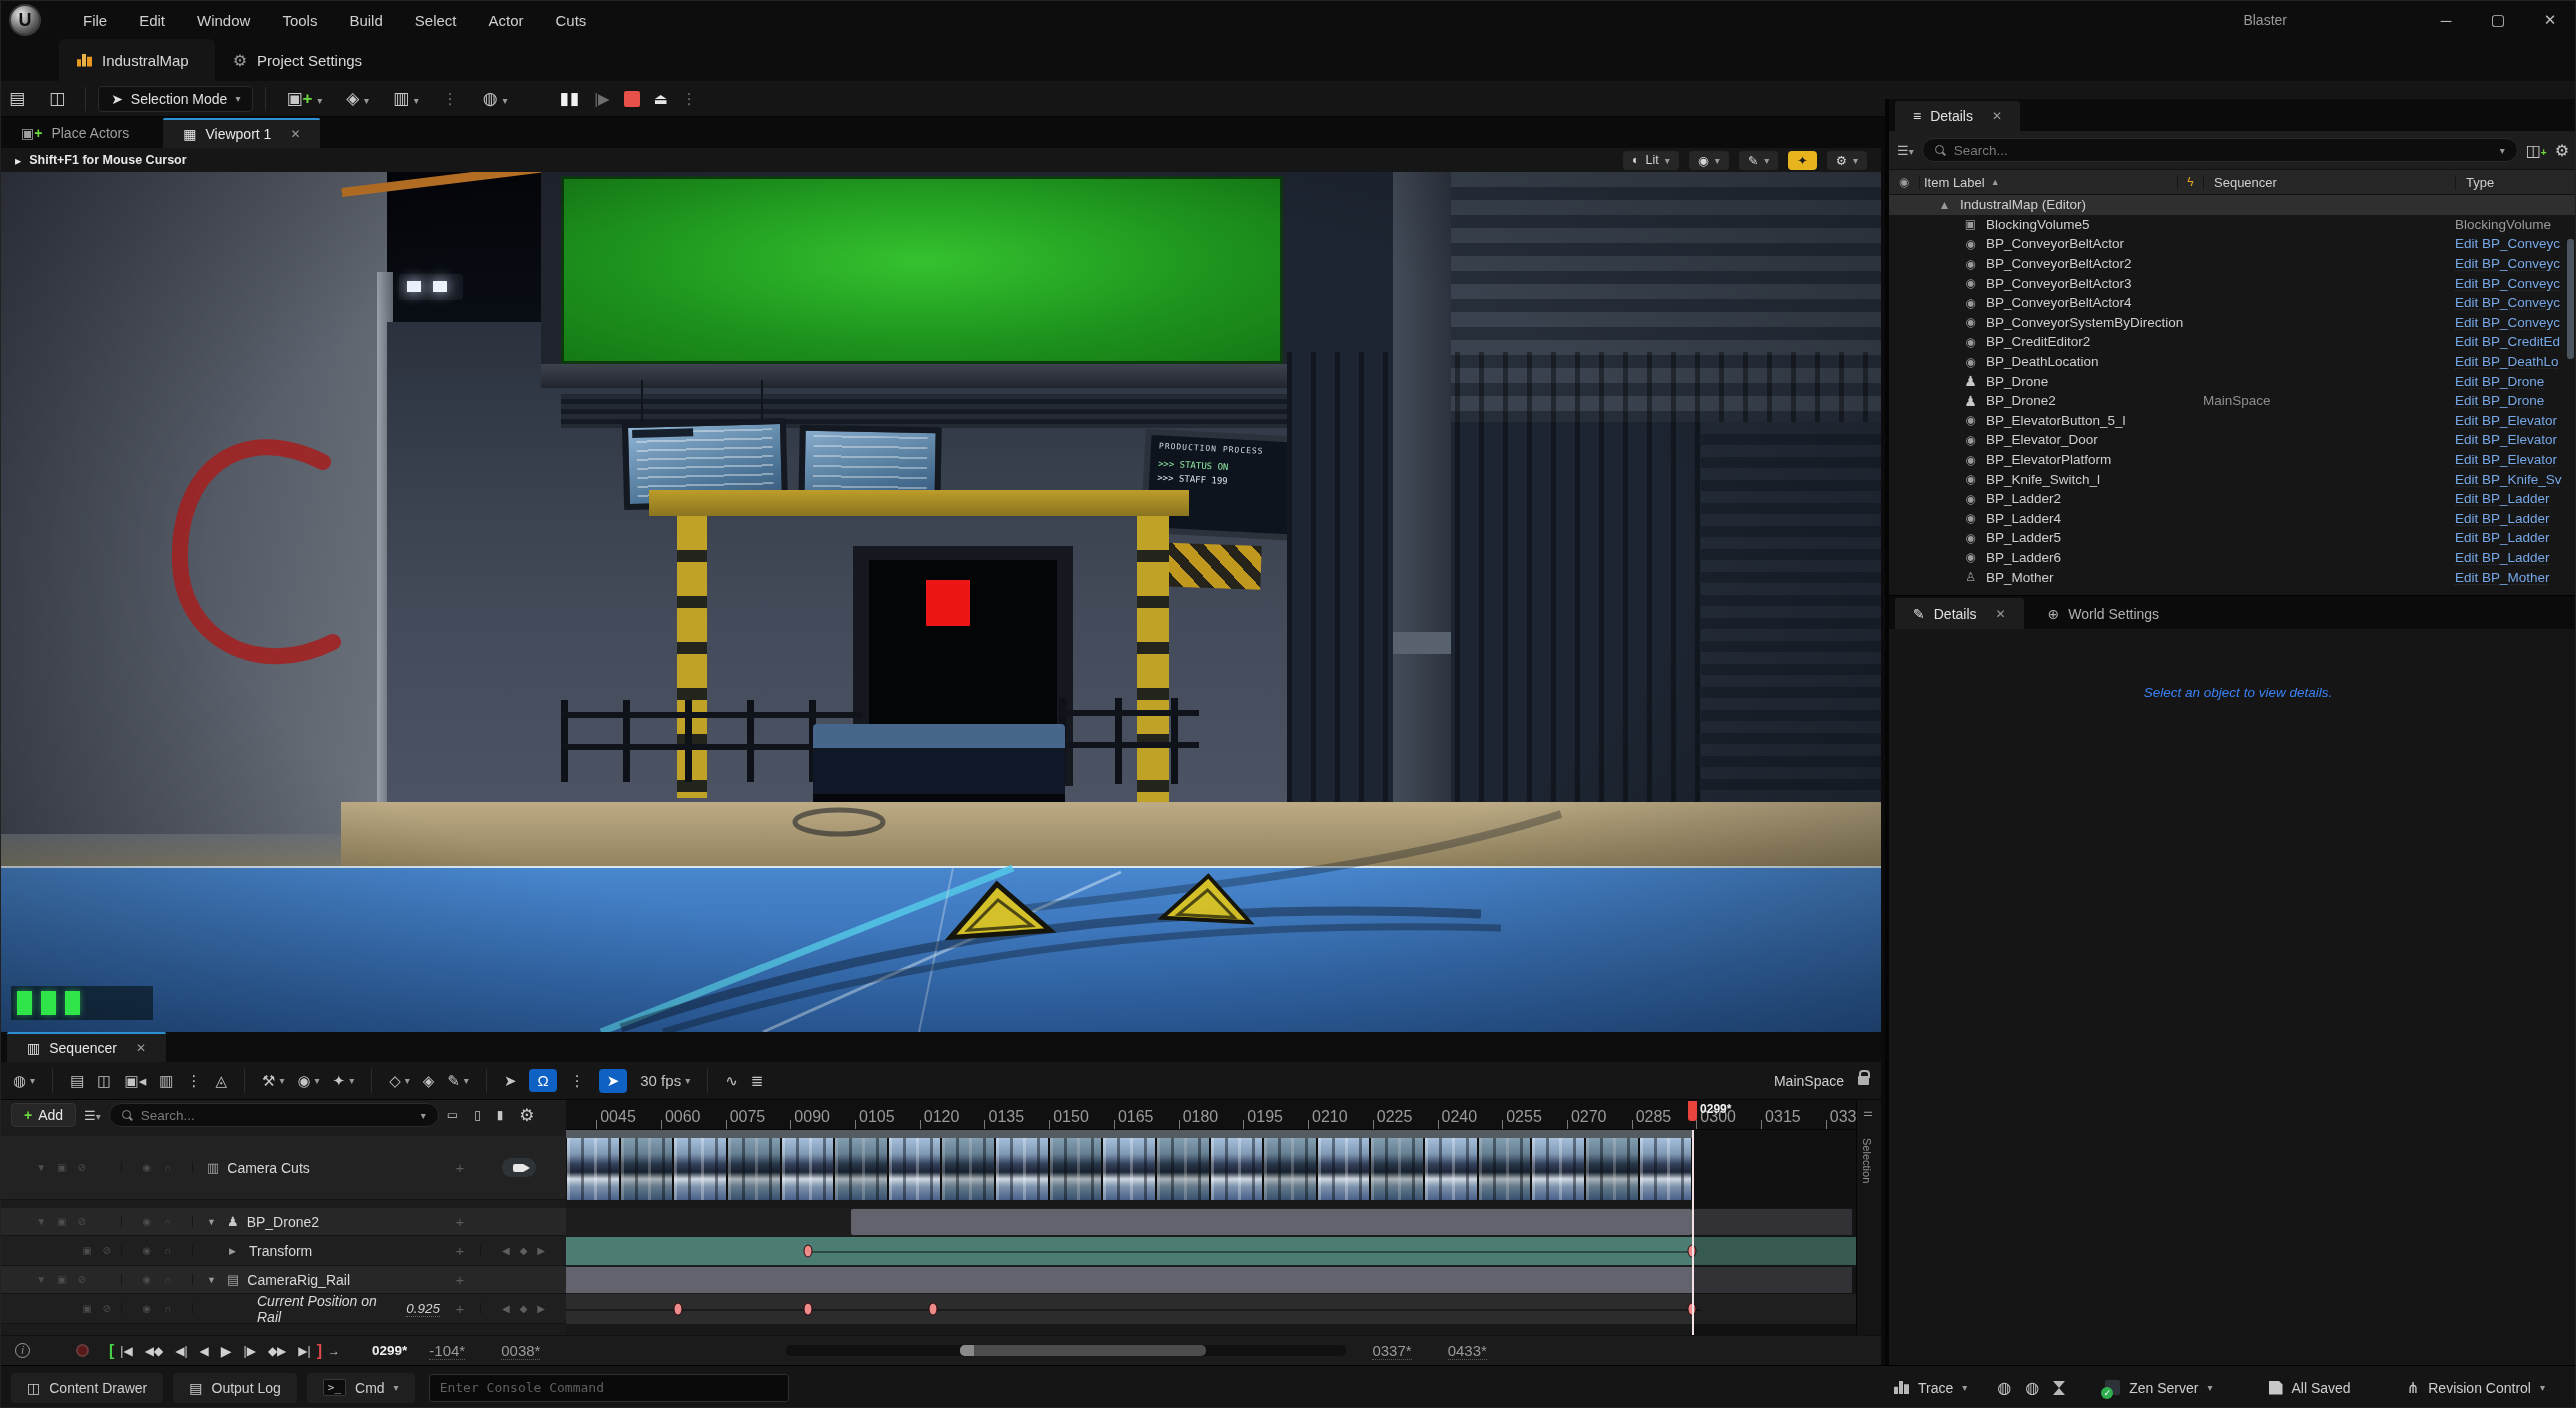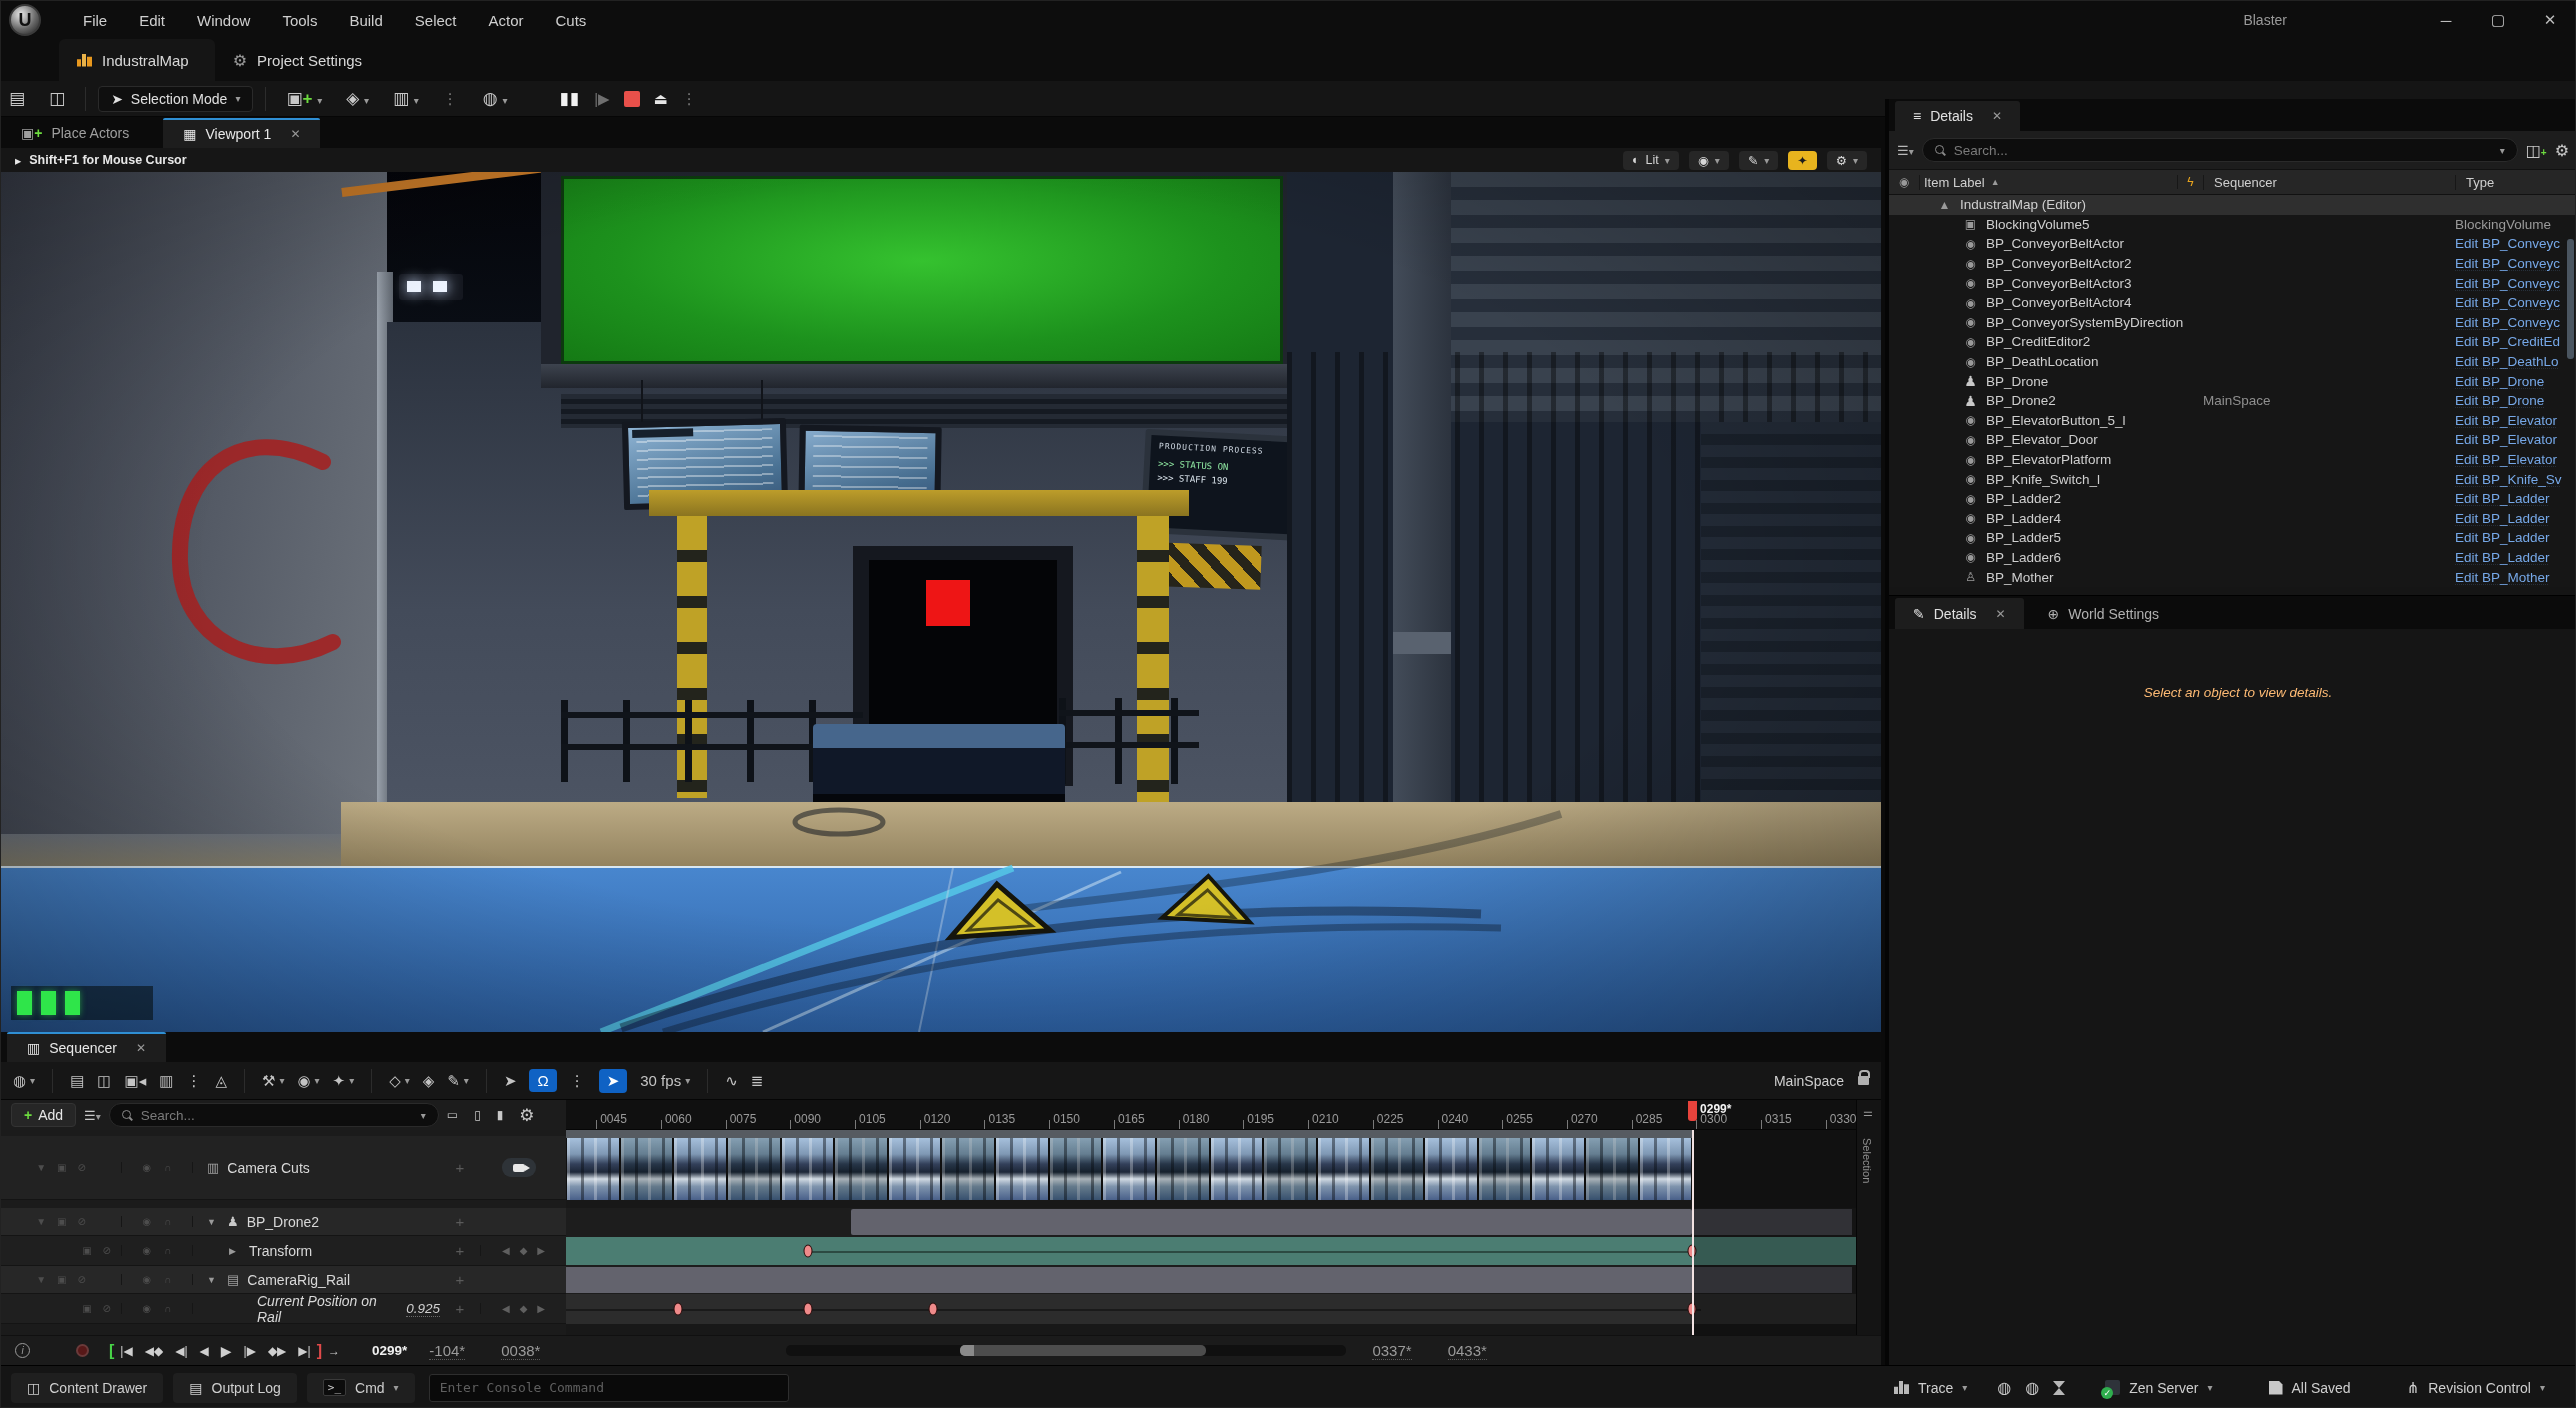--- a/index.html
+++ b/index.html
@@ -90,21 +90,21 @@
   .cam-btn { width:34px; height:19px; background:#2e3338; border-radius:9px; display:flex; align-items:center; justify-content:center; margin-right:8px; }
   .cam-glyph { width:12px; height:8px; background:#e8e8e8; border-radius:2px; position:relative; }
   .cam-glyph::after { content:''; position:absolute; right:-5px; top:1px; border-left:5px solid #e8e8e8; border-top:3px solid transparent; border-bottom:3px solid transparent; }
   .val { color:#cfcfcf; border-bottom:1px dotted #6a6a6a; margin-left:18px; font-size:13.5px; }
 
   .seq-lanes { position:absolute; left:565px; top:1129px; width:1290px; height:205px; background:#181818; }
   .lane { position:absolute; left:0; width:100%; background-image:repeating-linear-gradient(90deg,rgba(255,255,255,0.03) 0 1px,transparent 1px 64.7px); }
   .ruler { position:absolute; left:565px; top:1099px; width:1290px; height:30px; background:#101010; border-bottom:1px solid #060606; }
   .tick { position:absolute; bottom:0; }
   .tick i { position:absolute; left:0; bottom:0; width:1px; height:9px; background:#7a7a7a; }
-  .tick span { position:absolute; left:4px; bottom:3px; font-size:12px; color:#9a9a9a; font-style:normal; }
+  .tick span { position:absolute; left:4px; bottom:3px; font-size:16px; color:#9a9a9a; font-style:normal; }
   .ph-flag { position:absolute; top:1px; width:9px; height:20px; background:#e8433c; border-radius:0 0 3px 3px; }
   .ph-label { position:absolute; top:2px; font-size:12px; font-weight:bold; color:#f2f2f2; }
   .ph-line { position:absolute; top:0; width:2px; height:205px; background:#f2e2e2; z-index:40; }
   .kf { position:absolute; width:9px; height:13px; background:#ef8a8a; border:1px solid #30100f; border-radius:50%; transform:translate(-50%,-50%); z-index:30; }
   .thumb { flex:1; margin:0 1px; background:
       linear-gradient(180deg,#a6c0dc 0%,#7f98b4 26%,#33405a 42%,#1d2738 55%,#d0d9e2 66%,#7f94ad 78%,#49608a 100%); position:relative; }
   .thumb.alt { filter:brightness(0.82) hue-rotate(-8deg); }
   .thumb::after { content:''; position:absolute; inset:0;
       background:repeating-linear-gradient(90deg,rgba(255,255,255,0.28) 0 3px,transparent 3px 14px,rgba(10,14,20,0.45) 14px 17px,transparent 17px 27px); }
 
@@ -161,21 +161,21 @@
   .o-row .r-seq { width:252px; color:#8f8f8f; overflow:hidden; white-space:nowrap; }
   .o-row .r-type { flex:1; overflow:hidden; white-space:nowrap; color:#9a9a9a; }
   .o-row .r-type.link { color:#76a8e8; text-decoration:underline dotted; text-underline-offset:3px; }
   .oi { font-size:12px; color:#9a9a9a; width:15px; text-align:center; }
   .oi.pawn { font-size:14px; color:#c8c8c8; }
   .o-count { height:26px; background:#242424; border-top:1px solid #101010; display:flex; align-items:center; padding-left:12px;
              font-size:13px; color:#bdbdbd; }
   .o-scroll { position:absolute; right:3px; top:44px; width:7px; height:120px; background:#4a5560; border-radius:3px; }
 
   .d-tabrow { height:34px; background:#0b0b0b; display:flex; margin-top:8px; border-top:1px solid #000; }
-  .d-empty { text-align:center; margin-top:56px; font-size:13.5px; font-style:italic; color:#fdba74;padding-left:10px; }
+  .d-empty { text-align:center; margin-top:56px; font-size:13.5px; font-style:italic; color:#3b82f6;padding-left:10px; }
 
   
   .hud { position:absolute; left:14px; top:4px; width:244px; height:278px; border-radius:3px;
          background:linear-gradient(160deg,rgba(62,108,74,0.88),rgba(38,74,52,0.86)); box-shadow:0 0 0 1px rgba(0,0,0,0.35);
          font-family:"DejaVu Sans Mono",monospace; }
   .hud-title { margin:10px 14px 0; height:30px; border:1px solid rgba(190,225,190,0.35); border-radius:5px;
                background:rgba(255,255,255,0.05); display:flex; align-items:center; justify-content:center;
                color:#b9d9b4; font-size:14px; letter-spacing:5px; font-weight:bold; }
   .hud-row { display:flex; margin:16px 18px 0; color:#e4f6da; font-size:15px; font-weight:bold; }
   .hud-row .hv { margin-left:62px; } .hud-row .ht { margin-left:auto; }

